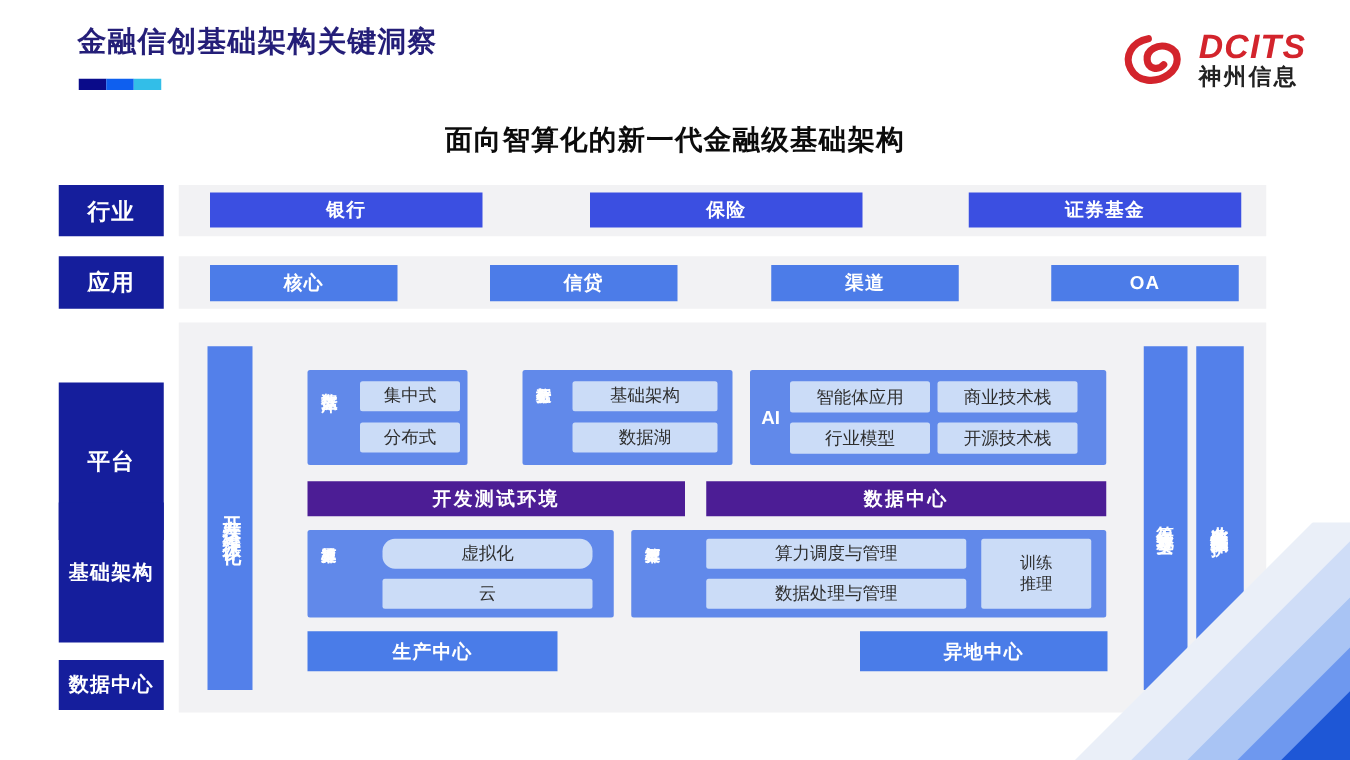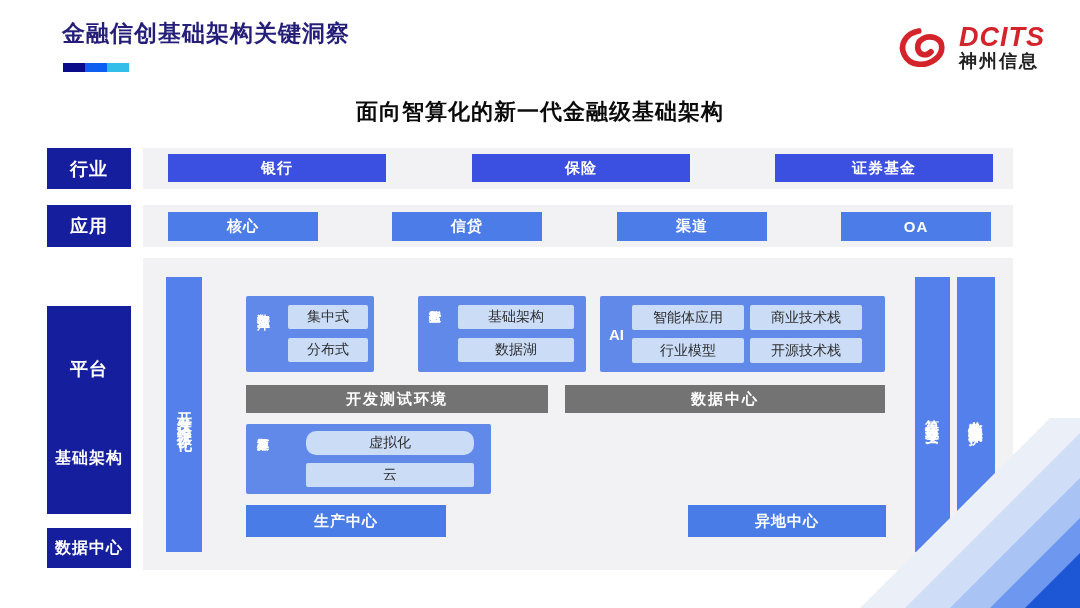--- a/index.html
+++ b/index.html
@@ -27,21 +27,21 @@
   .btn-app { position:absolute; top:212px; height:29px; width:150px; background:#4C7CE8; color:#fff; font-size:15px; font-weight:700; display:flex; align-items:center; justify-content:center; letter-spacing:1px; }
 
   .vbar { position:absolute; top:277px; height:275px; background:#5380EA; color:#fff; font-weight:700; display:flex; align-items:center; justify-content:center; }
   .vtext { writing-mode:vertical-rl; text-orientation:upright; letter-spacing:4px; font-size:15px; }
   .vtext.tight { letter-spacing:2px; font-size:14px; }
 
   .group { position:absolute; background:#6189EA; border-radius:2px; }
   .glabel { position:absolute; color:#fff; font-weight:700; font-size:13px; writing-mode:vertical-rl; text-orientation:upright; letter-spacing:1px; }
   .inbox { position:absolute; background:#CBDCF7; color:#2E2E2E; font-size:14px; display:flex; align-items:center; justify-content:center; border-radius:2px; }
 
-  .envbar { position:absolute; top:385px; height:28px; background:#737373; color:#fff; font-size:15px; font-weight:700; display:flex; align-items:center; justify-content:center; letter-spacing:2px; }
+  .envbar { position:absolute; top:385px; height:28px; background:#4c1d95; color:#fff; font-size:15px; font-weight:700; display:flex; align-items:center; justify-content:center; letter-spacing:2px; }
   .center-btn { position:absolute; top:505px; height:32px; background:#4A7CE8; color:#fff; font-size:15px; font-weight:700; display:flex; align-items:center; justify-content:center; letter-spacing:1px; }
 
   .ai-label { position:absolute; color:#fff; font-weight:700; font-size:15px; }
   .wrap2 { display:inline-block; width:2.2em; line-height:1.3; text-align:center; }
 
   .deco { position:absolute; right:0; bottom:0; }
 </style>
 </head>
 <body>
 
@@ -112,20 +112,28 @@
 
   <div class="envbar" style="left:246px;width:302px;">开发测试环境</div>
   <div class="envbar" style="left:565px;width:320px;">数据中心</div>
 
   <div class="group" style="left:246px;top:424px;width:245px;height:70px;">
     <span class="glabel" style="left:8px;top:4px;font-size:12px;letter-spacing:0;">通算框架</span>
     <div class="inbox" style="left:60px;top:7px;width:168px;height:24px;border-radius:10px;">虚拟化</div>
     <div class="inbox" style="left:60px;top:39px;width:168px;height:24px;">云</div>
   </div>
 
+  <div class="group" style="left:505px;top:424px;width:380px;height:70px;">
+    <span class="glabel" style="left:8px;top:4px;font-size:12px;letter-spacing:0;">智算框架</span>
+    <div class="inbox" style="left:60px;top:7px;width:208px;height:24px;">算力调度与管理</div>
+    <div class="inbox" style="left:60px;top:39px;width:208px;height:24px;">数据处理与管理</div>
+    <div class="inbox" style="left:280px;top:7px;width:88px;height:56px;font-size:13px;">
+      <span class="wrap2">训练推理</span>
+    </div>
+  </div>
 
   <div class="center-btn" style="left:246px;width:200px;">生产中心</div>
   <div class="center-btn" style="left:688px;width:198px;">异地中心</div>
 
   <div class="vbar" style="left:915px;width:35px;">
     <span class="vtext tight">等保合规安全</span>
   </div>
   <div class="vbar" style="left:957px;width:38px;">
     <span class="vtext tight" style="letter-spacing:1px;">业务连续性及数据保护</span>
   </div>

